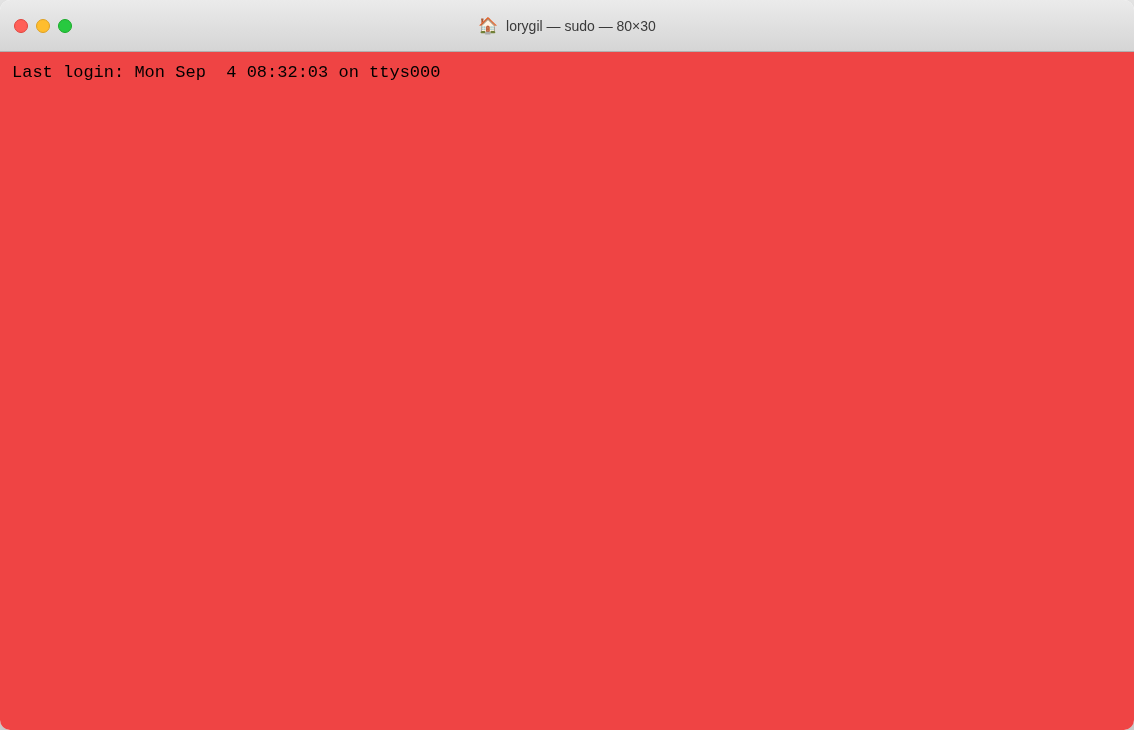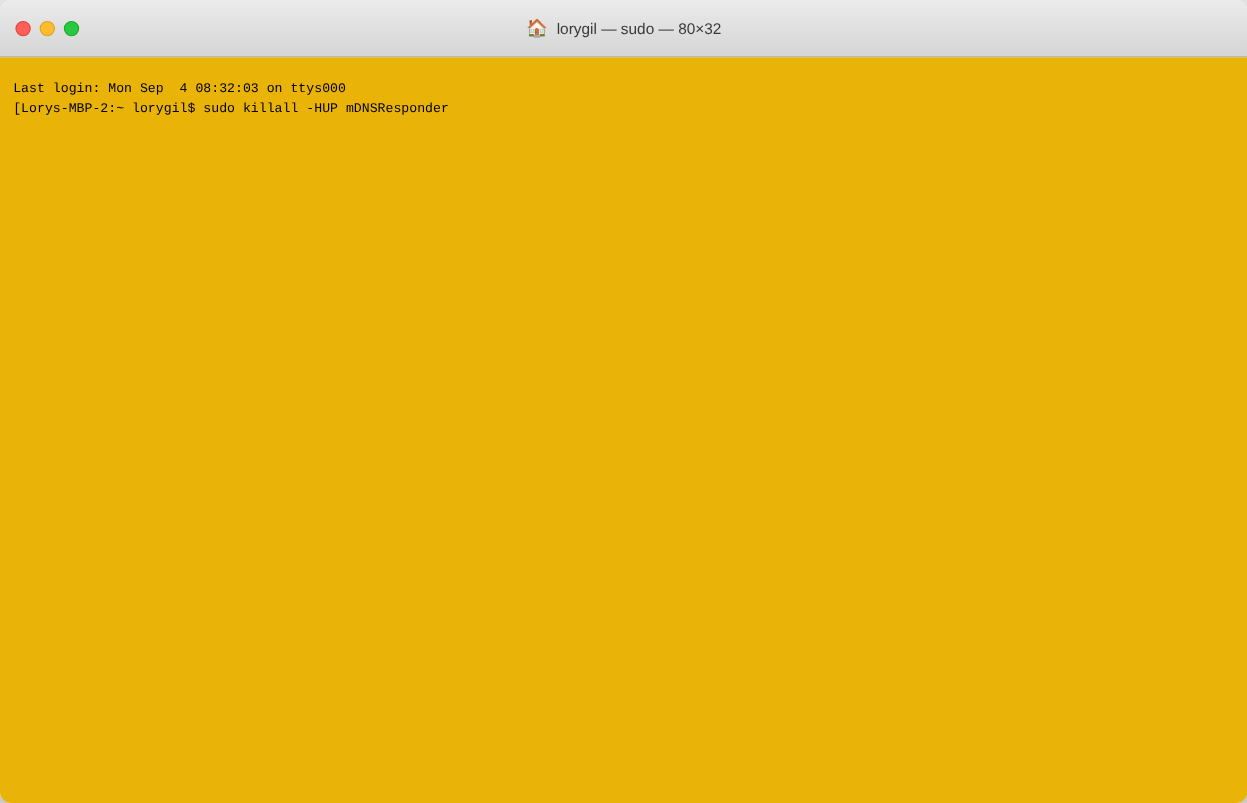--- a/index.html
+++ b/index.html
@@ -83,25 +83,25 @@
       font-size: 16px;
     }
 
     .title-text {
       font-size: 14px;
       color: #3a3a3a;
     }
 
     .terminal-body {
       flex: 1;
-      background: #eab308;
-      padding: 20px 12px;
+      background: #ef4444;
+      padding: 8px 12px;
       overflow: auto;
       font-family: 'Menlo', 'Monaco', 'Courier New', monospace;
-      font-size: 12px;
+      font-size: 17px;
       line-height: 1.5;
       color: #000000;
     }
 
     .terminal-line {
       white-space: pre;
       display: flex;
       align-items: center;
     }
 
@@ -121,25 +121,22 @@
 <div class="terminal-window">
 
   <div class="title-bar">
     <div class="traffic-lights">
       <div class="traffic-light close"></div>
       <div class="traffic-light minimize"></div>
       <div class="traffic-light maximize"></div>
     </div>
     <div class="title-content">
       <span class="title-icon">🏠</span>
-      <span class="title-text">lorygil — sudo — 80×32</span>
+      <span class="title-text">lorygil — sudo — 80×30</span>
     </div>
   </div>
 
   <div class="terminal-body">
     <div class="terminal-line">
       <span>Last login: Mon Sep  4 08:32:03 on ttys000</span>
     </div>
-    <div class="terminal-line">
-      <span>[Lorys-MBP-2:~ lorygil$ sudo killall -HUP mDNSResponder</span>
-    </div>
   </div>
 </div>
 
 </body></html>

